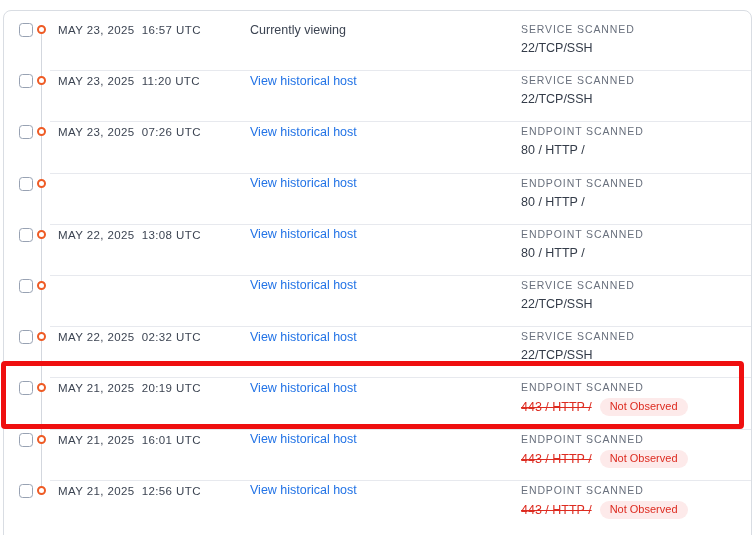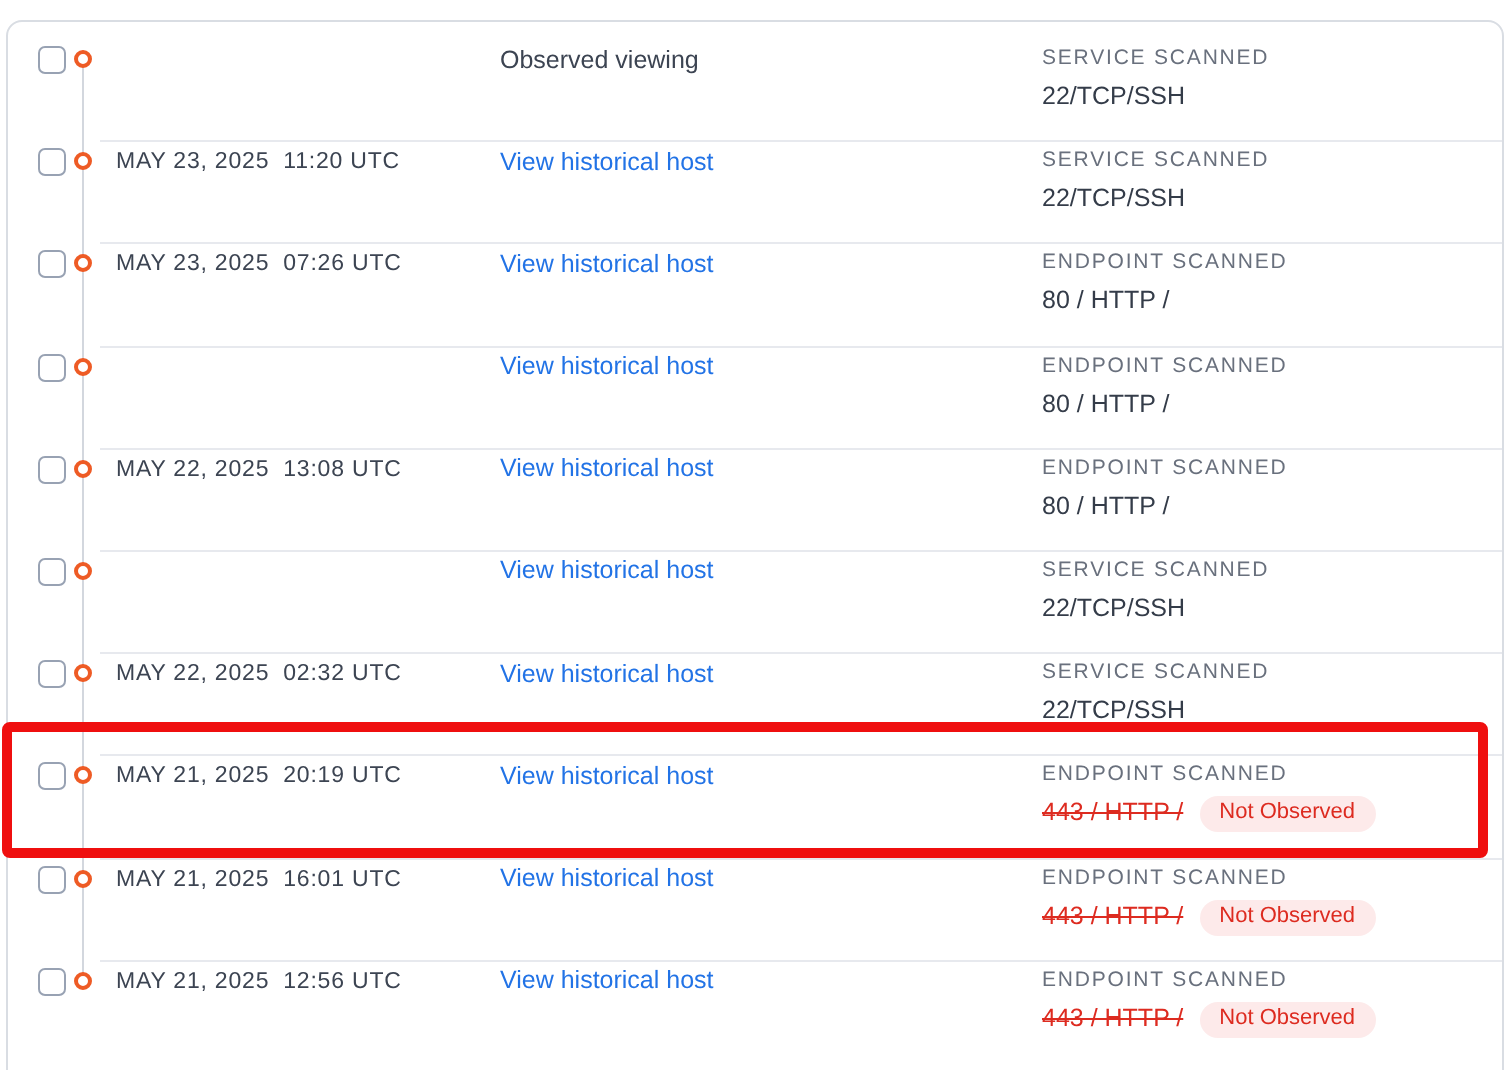--- a/index.html
+++ b/index.html
@@ -74,21 +74,24 @@
 </head>
 <body style="--panel-border: #d9dde3; --row-divider: #e7e9ee; --timeline-line: #d3d7de; --timeline-node: #ee5b25; --checkbox-border: #98a2b3; --timestamp-text: #3c4452; --link-text: #2273e6; --static-action-text: #3c4452; --scan-label-text: #69707d; --scan-value-text: #343c49; --not-observed-text: #dd2b20; --not-observed-bg: #fdeaea; --highlight-box: #ef0f0f;">
 
 <div class="panel">
   <div class="timeline-line"></div>
   <div class="rows">
       <div class="row">
 
     <div class="cb"></div>
     <div class="node"></div>
-    <div class="action static">Observed viewing</div>
+    <div class="ts">
+      <span class="date">MAY 23, 2025</span><span class="time">16:57 UTC</span>
+    </div>
+    <div class="action static">Currently viewing</div>
     <div class="scan">
       <div class="scan-label">SERVICE SCANNED</div>
       <div class="scan-value-line">
         <span class="scan-value">22/TCP/SSH</span>
       </div>
     </div>
   </div>
       <div class="row">
     <div class="divider"></div>
     <div class="cb"></div>

